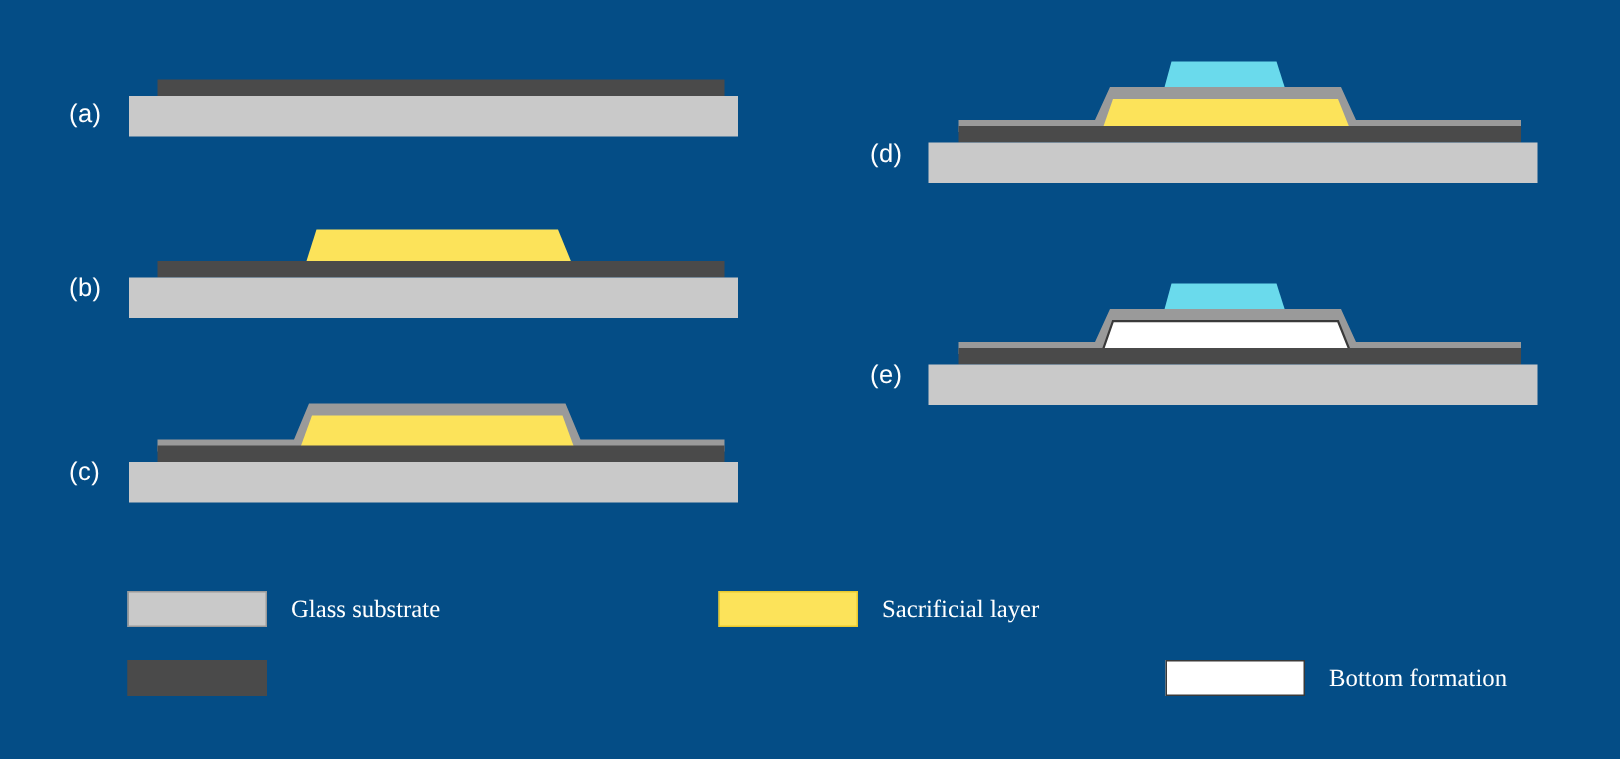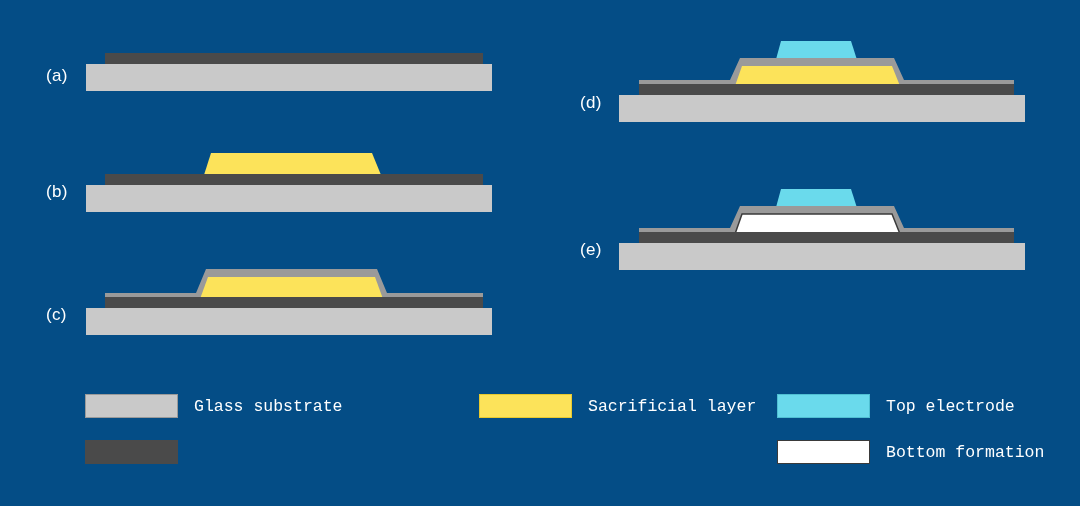--- a/index.html
+++ b/index.html
@@ -49,21 +49,21 @@
     width: 93px;
     height: 24px;
     flex: 0 0 auto;
     box-sizing: border-box;
   }
   .legend-text {
     color: #FFFFFF;
     font-size: 16.5px;
     margin-left: 16px;
     white-space: nowrap;
-    font-family: Liberation Mono, monospace;
+    font-family: Liberation Serif, serif;
   }
 </style>
 </head>
 <body>
 
 <svg id="canvas" viewBox="0 0 1080 506">
 
   <g>
 
     <rect x="105" y="53" width="378" height="11" fill="#4A4A4A"></rect>
@@ -135,23 +135,19 @@
   <div class="legend-item" style="left:0px; top:52px;">
     <span class="legend-swatch" style="background:#4A4A4A; border:1px solid #4A4A4A;"></span>
   </div>
 
   <div class="legend-item" style="left:350px; top:6px;padding-left:44px;">
     <span class="legend-swatch" style="background:#FCE35A; border:1px solid #E8C92E;"></span>
     <span class="legend-text">Sacrificial layer</span>
   </div>
 
 
-  <div class="legend-item" style="left:692px; top:6px;">
-    <span class="legend-swatch" style="background:#6ADAEC; border:1px solid #4FBFD2;"></span>
-    <span class="legend-text">Top electrode</span>
-  </div>
 
   <div class="legend-item" style="left:692px; top:52px;">
     <span class="legend-swatch" style="background:#FFFFFF; border:1.5px solid #3A3A3A;"></span>
     <span class="legend-text">Bottom formation</span>
   </div>
 
 </div>
 
 </body></html>

